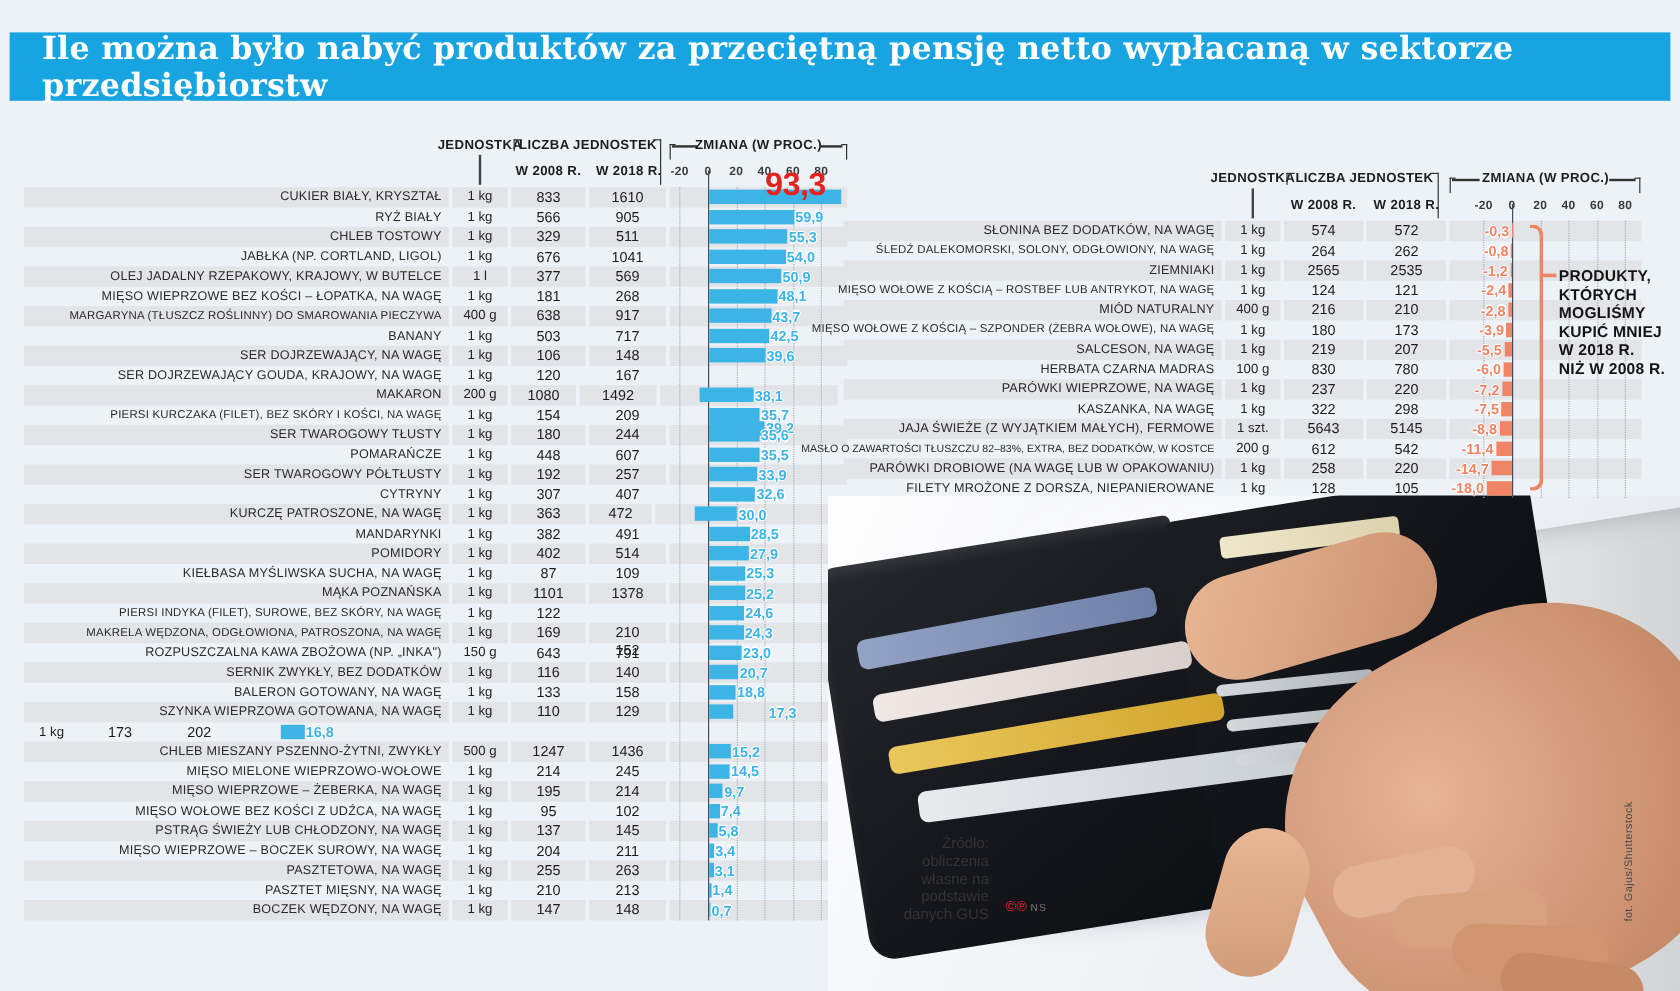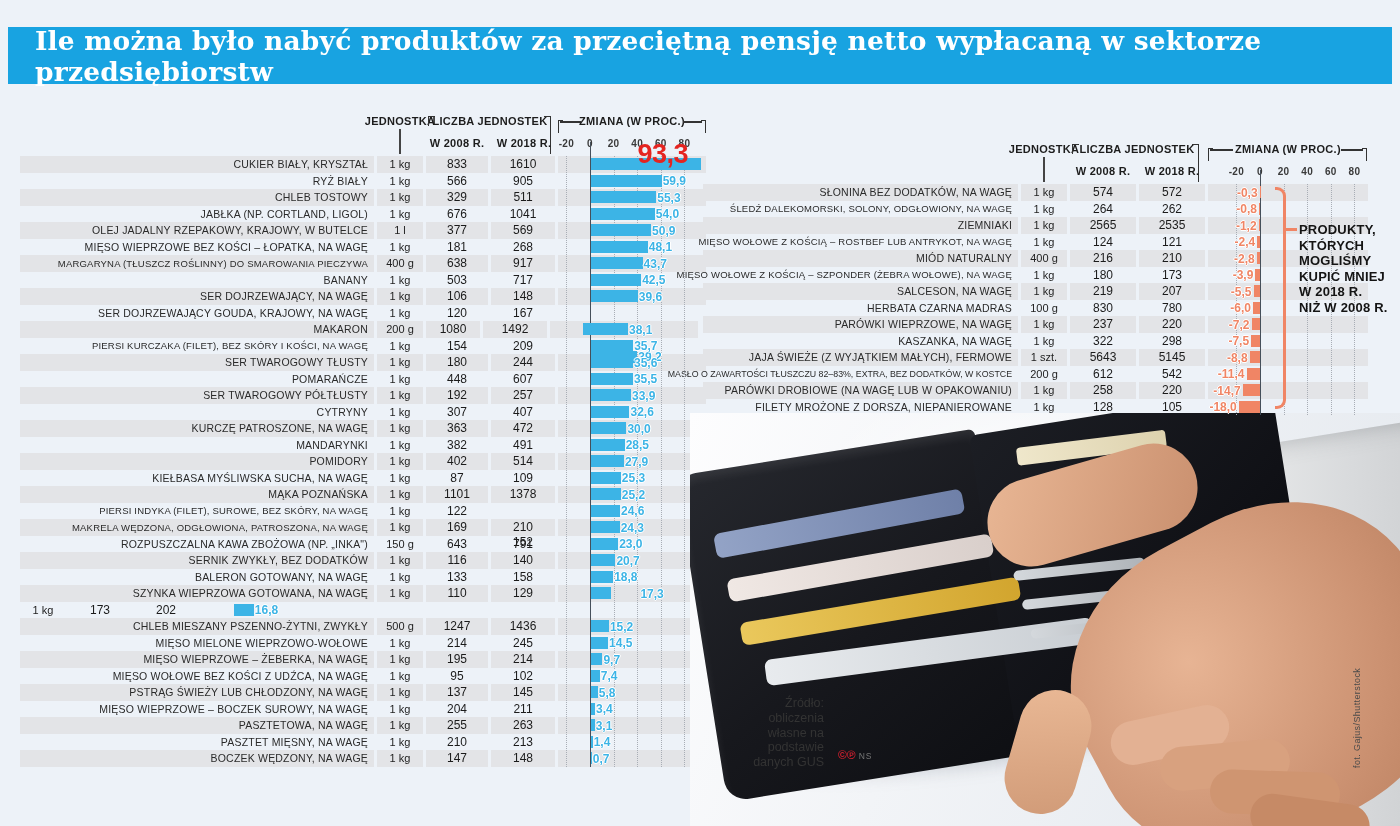--- a/index.html
+++ b/index.html
@@ -305,21 +305,21 @@
           <div class="cell c-num" style="width: 64px;">407</div>
           <div class="cell c-chart" style="width: 148px;">
             <div class="bar pos" style="width: 38.468px; left: 33px;"></div>
             <span class="val pos" style="left: 72.468px;">32,6</span>
           </div>
         </div>
         <div class="row odd">
           <div class="cell c-label" style="width: 354px;">KURCZĘ PATROSZONE, NA WAGĘ</div>
           <div class="cell c-unit" style="width: 46px;">1 kg</div>
           <div class="cell c-num" style="width: 62px;">363</div>
-          <div class="cell c-num" style="width: 64px; text-align: right;">472</div>
+          <div class="cell c-num" style="width: 52px; text-align: right;">472</div>
           <div class="cell c-chart" style="width: 148px;">
             <div class="bar pos" style="width: 35.4px; left: 33px;"></div>
             <span class="val pos" style="left: 69.4px;">30,0</span>
           </div>
         </div>
         <div class="row">
           <div class="cell c-label" style="width: 354px;">MANDARYNKI</div>
           <div class="cell c-unit" style="width: 46px;">1 kg</div>
           <div class="cell c-num" style="width: 62px;">382</div>
           <div class="cell c-num" style="width: 64px;">491</div>

